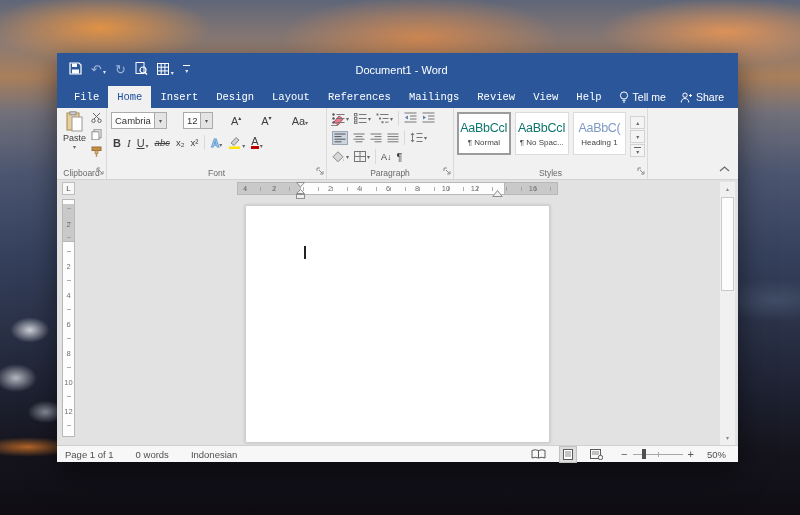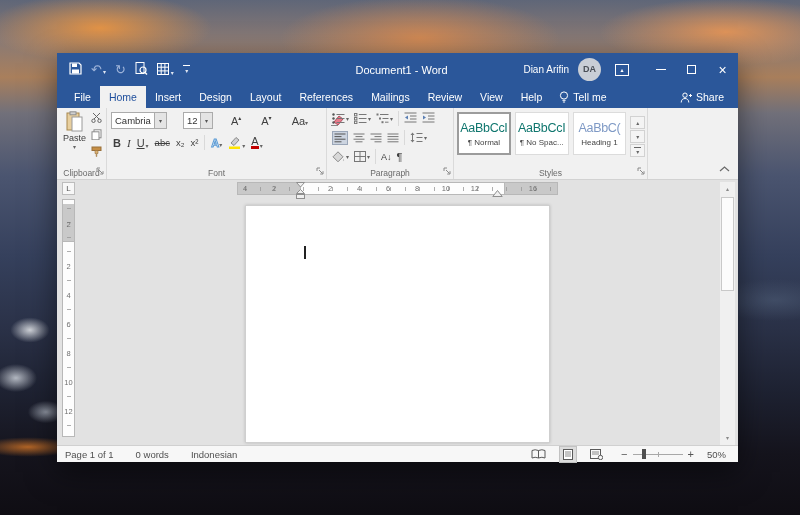--- a/index.html
+++ b/index.html
@@ -37,21 +37,21 @@
     justify-content:center; margin-right:16px; }
   .ribbonopts span { font-size:6px; line-height:1; color:#fff; }
   .wc { width:31px; height:33px; display:flex; align-items:center; justify-content:center; color:#fff; }
   .minline { width:10px; height:1px; background:#fff; display:block; }
   .maxbox { width:9px; height:9px; border:1px solid #fff; display:block; }
   .close-x { font-size:14px; line-height:1; }
 
   
   .tabrow { height:22px; background:#2b579a; display:flex; align-items:stretch; color:#fff;
     font-size:10.5px; padding-left:8px; }
-  .tab { padding:0 9px; display:flex; align-items:center; }
+  .tab { padding:0 9px; display:flex; align-items:center;font-family:Liberation Mono, monospace; }
   .tab.active { background:#f1f1f1; color:#1e4e9c; }
   .tellme { display:flex; align-items:center; gap:4px; padding:0 8px; }
   .share { margin-left:auto; display:flex; align-items:center; gap:4px; padding-right:14px; }
 
   
   .ribbon { height:72px; background:#f1f1f1; border-bottom:1px solid #d2d2d2; display:flex; position:relative; }
   .group { position:relative; border-right:1px solid #dadada; }
   .gfoot { position:absolute; bottom:1px; left:0; right:0; text-align:center; font-size:8.5px; color:#6a6a6a; }
   .launcher { position:absolute; right:2px; bottom:2px; }
   .g-clip { width:50px; }
@@ -70,21 +70,21 @@
   .combo { height:17px; background:#fff; border:1px solid #ababab; display:flex; }
   .combo .ctext { font-size:9.5px; color:#333; padding:2px 3px; flex:1; white-space:nowrap; overflow:hidden; }
   .combo .ccaret { width:12px; background:#e4e4e4; border-left:1px solid #ababab; font-size:6px;
     color:#555; display:flex; align-items:center; justify-content:center; }
   .cname { width:84px; } .csize { width:30px; }
   .abtn { font-size:11px; color:#3f3f3f; position:relative; padding:0 2px; }
   .abtn .aup { font-size:6px; position:relative; top:-5px; color:#3f3f3f; }
   .f-row2 { display:flex; align-items:center; gap:6px; padding:6px 0 0 6px; font-size:11px; color:#3f3f3f; }
   .bld { font-weight:bold; } .itl { font-style:italic; font-family:"Liberation Serif",serif; }
   .unl { text-decoration:underline; }
-  .strk { font-size:9.5px; text-decoration:line-through; }
+  .strk { font-size:9.5px; text-decoration:line-through;font-style:italic; }
   .scrpt { font-size:9.5px; }
   .vdiv { width:1px; height:15px; background:#d9d9d9; }
   .fxA { color:#fff; -webkit-text-stroke:1px #5b9bd5; font-weight:bold; }
   .fcA { border-bottom:3px solid #c00000; line-height:10px; }
   .hlwrap,.fcwrap,.uwrap { display:flex; align-items:flex-end; gap:1px; }
   .caret6 { font-size:6px; color:#666; }
 
   .p-row { display:flex; align-items:center; gap:5px; padding:3px 0 0 5px; }
   .p-row.r2 { padding-top:4px; } .p-row.r3 { padding-top:4px; }
   .pbtn { display:flex; align-items:center; gap:1px; }
@@ -181,34 +181,20 @@
               <line x1="7.9" y1="0.5" x2="7.9" y2="11.5" stroke="#fff"></line>
               <line x1="0.5" y1="4.2" x2="11.5" y2="4.2" stroke="#fff"></line>
               <line x1="0.5" y1="7.9" x2="11.5" y2="7.9" stroke="#fff"></line>
             </svg><span class="tinycaret">▾</span></span>
         <span style="display:flex;flex-direction:column;align-items:center;">
             <span style="width:7px;height:1px;background:#fff;margin-bottom:1px;"></span>
             <span class="tinycaret">▾</span>
           </span>
       </div>
       <div class="wtitle">Document1 - Word</div>
-      <div class="tb-right">
-        <span class="uname">Dian Arifin</span>
-        <span class="avatar">DA</span>
-        <span class="ribbonopts">
-            <span>▴</span>
-          </span>
-        <span class="wc">
-            <span class="minline"></span>
-          </span>
-        <span class="wc">
-            <span class="maxbox"></span>
-          </span>
-        <span class="wc close-x">×</span>
-      </div>
     </div>
 
     <div class="tabrow">
       <span class="tab">File</span>
       <span class="tab active">Home</span>
       <span class="tab">Insert</span>
       <span class="tab">Design</span>
       <span class="tab">Layout</span>
       <span class="tab">References</span>
       <span class="tab">Mailings</span>

